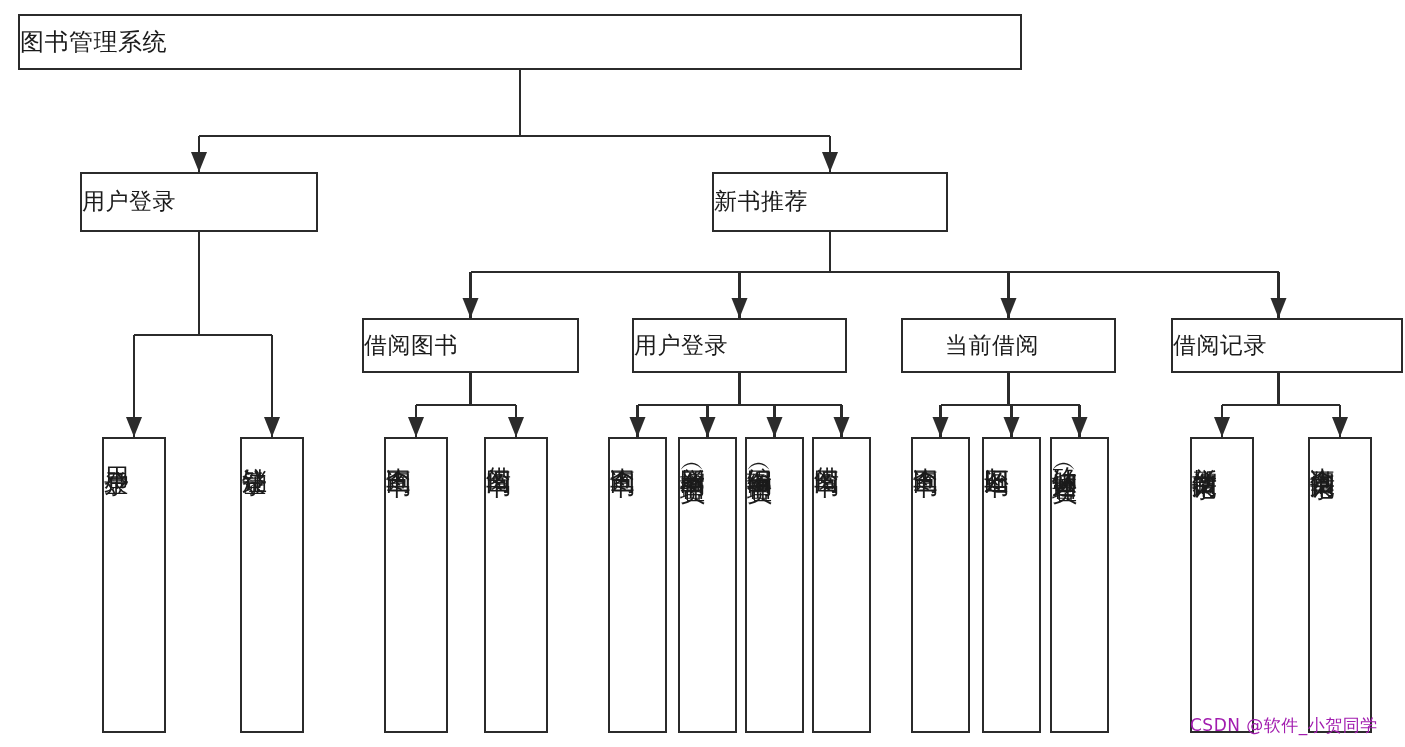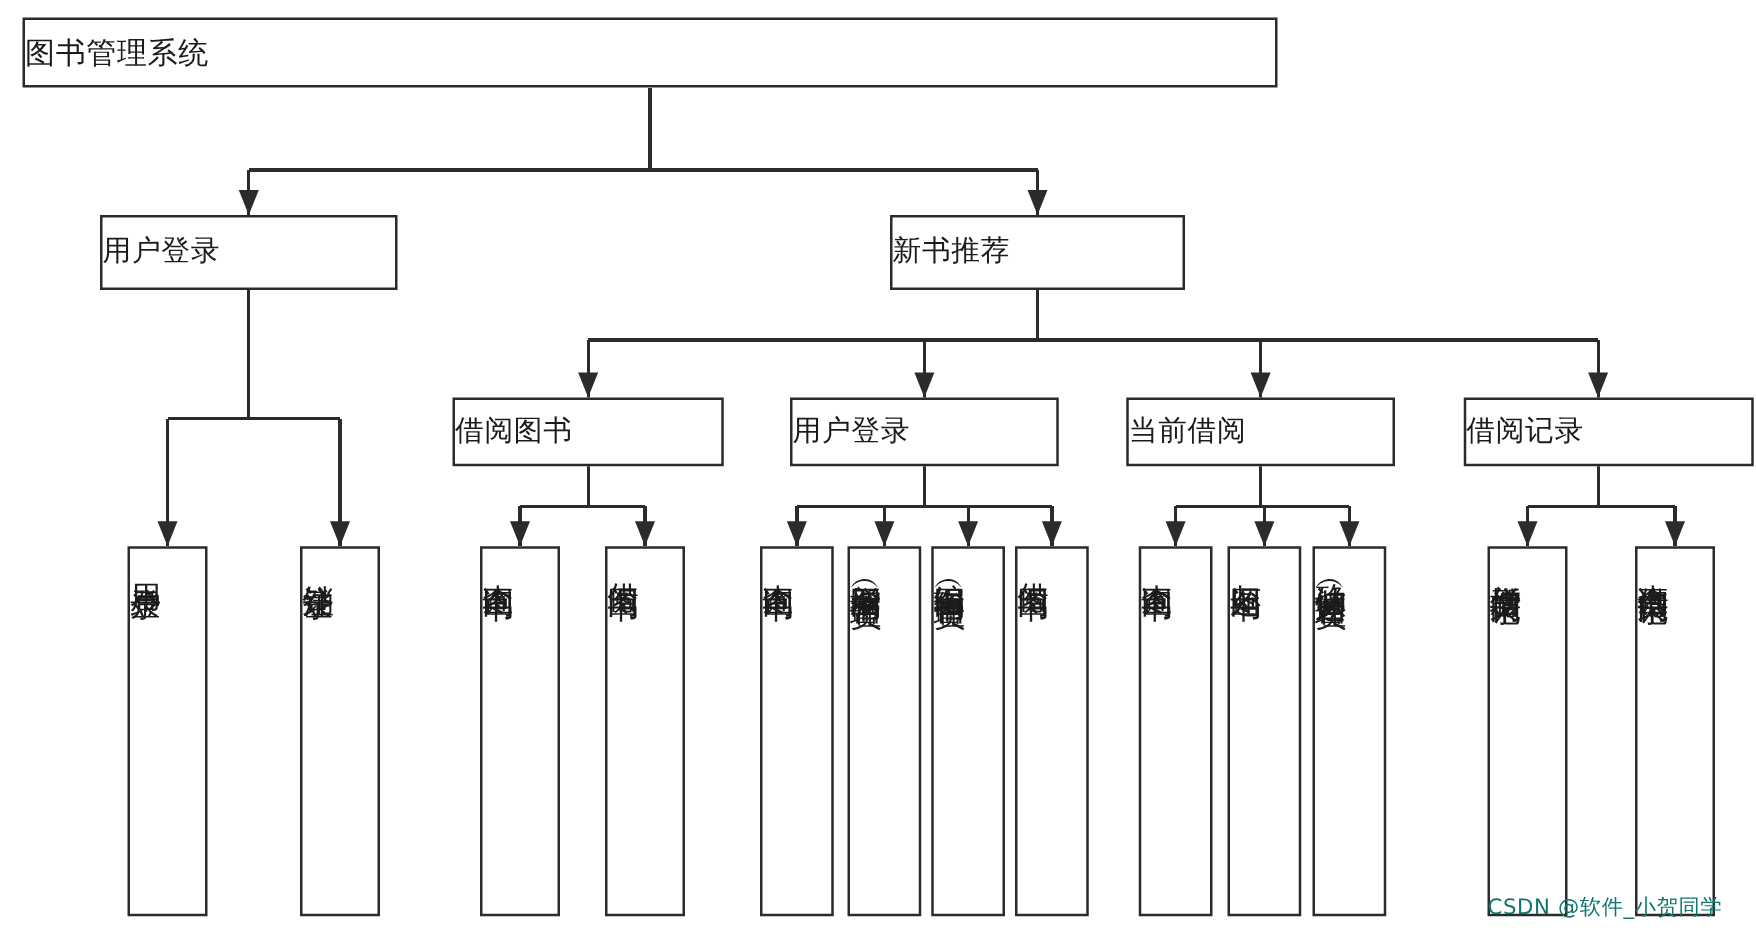--- a/index.html
+++ b/index.html
@@ -59,21 +59,21 @@
   .node.v .node-label {
     writing-mode: vertical-rl;
     text-orientation: upright;
     font-size: 25px;
     line-height: 1.0;
     letter-spacing: 2px;
     white-space: nowrap;
   }
   .watermark {
     position: absolute;
-    color: #0f766e;
+    color: #a21caf;
     font-size: 17px;
     white-space: nowrap;
     z-index: 5;
     letter-spacing: 0.5px;
   }
 </style>
 </head>
 <body>
 
 <div id="diagram-canvas">
@@ -142,21 +142,21 @@
       </div>
       <div class="node h" style="left: 712px; top: 172px; width: 236px; height: 60px;">
         <span class="node-label">新书推荐</span>
       </div>
       <div class="node h" style="left: 362px; top: 318px; width: 217px; height: 55px;">
         <span class="node-label">借阅图书</span>
       </div>
       <div class="node h" style="left: 632px; top: 318px; width: 215px; height: 55px;">
         <span class="node-label">用户登录</span>
       </div>
-      <div class="node h" style="left: 901px; top: 318px; width: 215px; height: 55px;">
+      <div class="node h" style="left: 901px; top: 318px; width: 215px; height: 55px; padding-left: 42px;">
         <span class="node-label">当前借阅</span>
       </div>
       <div class="node h" style="left: 1171px; top: 318px; width: 232px; height: 55px;">
         <span class="node-label">借阅记录</span>
       </div>
       <div class="node v" style="left: 102px; top: 437px; width: 64px; height: 296px;">
         <span class="node-label">用户登录</span>
       </div>
       <div class="node v" style="left: 240px; top: 437px; width: 64px; height: 296px;">
         <span class="node-label">注销登录</span>

